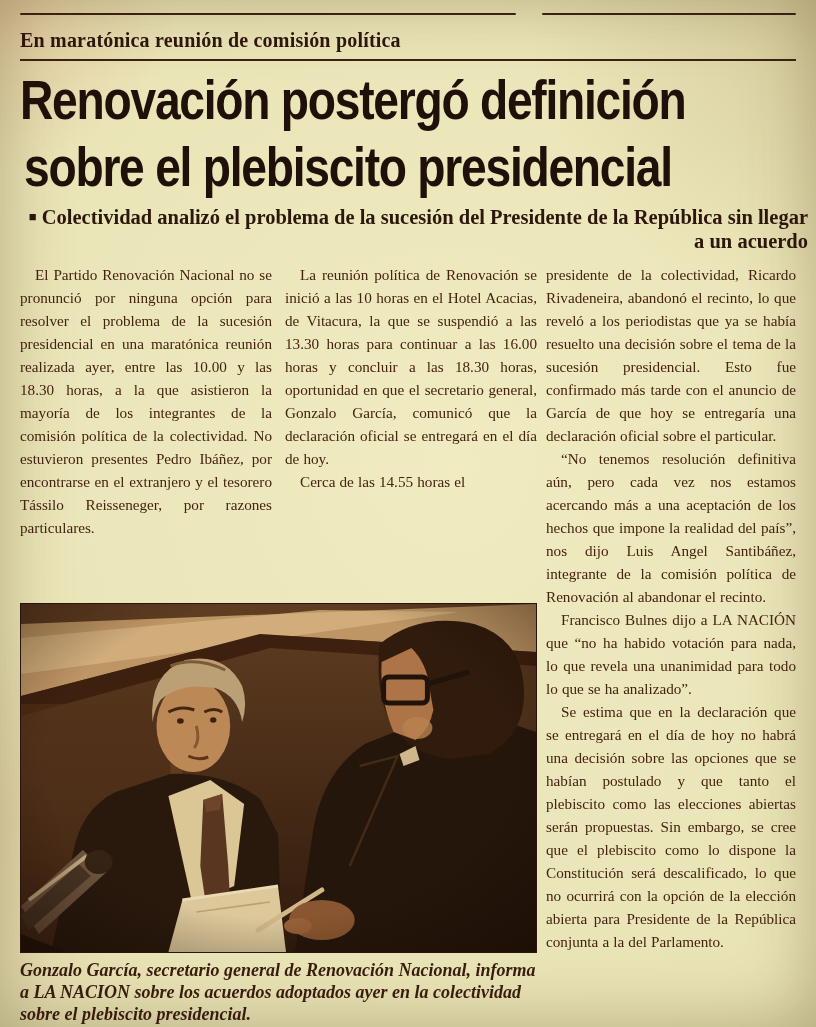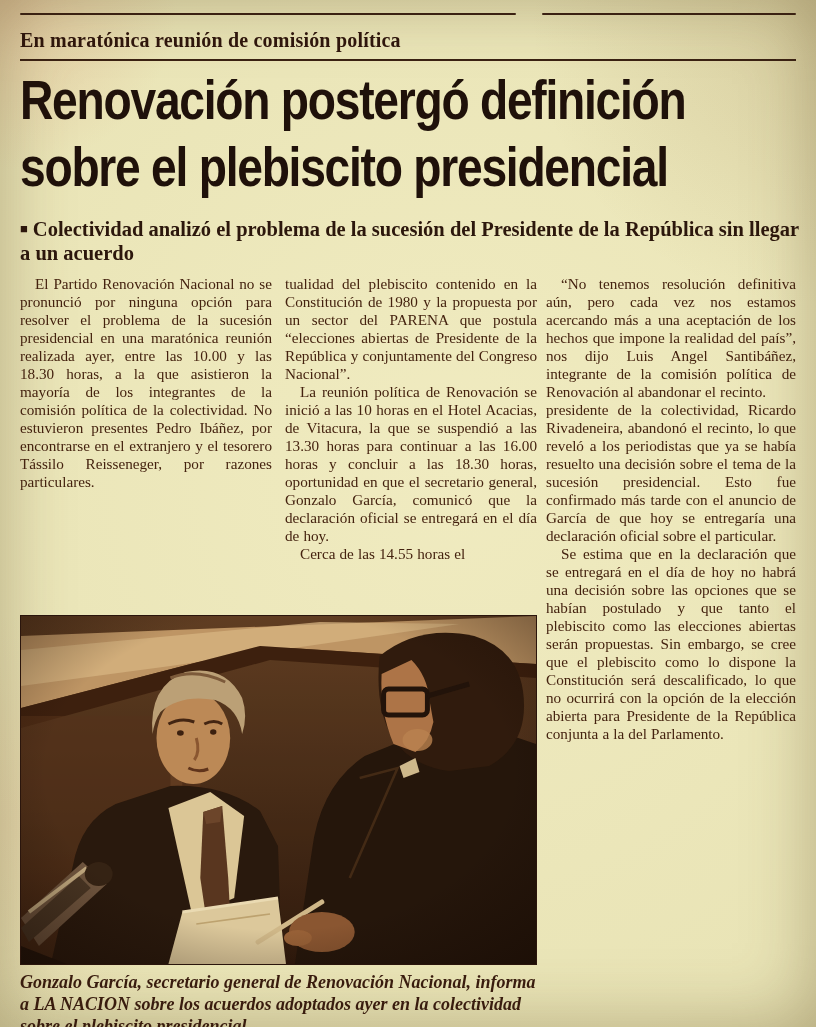--- a/index.html
+++ b/index.html
@@ -13,33 +13,33 @@
       radial-gradient(circle at 0% 80%, rgba(200,130,110,0.12), transparent 18%),
       radial-gradient(ellipse 120% 100% at 55% 45%, #f0ebc0 0%, #e9e4b6 58%, #d5d0a0 100%);
     box-shadow:inset 0 0 70px rgba(92,72,32,0.38);
   }
   .top-rule{display:flex;gap:26px;padding-top:13px;}
   .top-rule span{display:block;height:2px;background:#3a2112;border-radius:1px;}
   .top-rule .seg1{flex:0 0 496px;}
   .top-rule .seg2{flex:1;}
   .kicker{margin-top:13px;font-weight:bold;font-size:20px;line-height:24px;color:#2f160c;letter-spacing:.2px;}
   .kicker-rule{height:2px;background:#3a2112;margin-top:7px;}
-  .headline{margin:6px 0 16px;padding:0;}
+  .headline{margin:6px 0 4px;padding:0;text-align:right;}
   .hl-line{
     display:block;white-space:nowrap;overflow:visible;
     font-family:"Liberation Sans",sans-serif;font-weight:bold;
     font-size:55px;line-height:67px;letter-spacing:-1.5px;color:#1f110a;
     transform:scaleX(0.84);transform-origin:0 50%;
   }
-  .subhead{font-weight:bold;font-size:20.5px;line-height:23.5px;color:#2c170c;margin:2px 0 10px;width:788px;}
+  .subhead{font-weight:bold;font-size:20.5px;line-height:23.5px;color:#2c170c;margin:2px 0 10px;width:788px;text-align:right;}
   .subhead .bullet{font-size:13px;vertical-align:3px;margin-right:5px;}
   .body-grid{display:flex;gap:9px;}
   .left-region{flex:0 0 517px;width:517px;}
   .two-cols{display:flex;gap:13px;height:336px;overflow:hidden;}
-  .col{width:252px;font-size:15.2px;line-height:18px;text-align:justify;color:#44220f;
+  .col{width:252px;font-size:15.2px;line-height:23px;text-align:justify;color:#44220f;
        hyphens:auto;-webkit-hyphens:auto;word-spacing:.02em;}
   .col3{flex:1;height:760px;overflow:hidden;}
   .para{margin:0;text-indent:15px;}
   .para.no-indent{text-indent:0;}
   .photo{margin:4px 0 0;width:517px;height:350px;border:1px solid #2a150c;box-sizing:border-box;background:#241208;}
   .photo svg{display:block;width:100%;height:100%;}
   .caption{width:517px;margin-top:6px;font-style:italic;font-weight:bold;
            font-size:18px;line-height:22px;color:#391c0e;
            padding-bottom:7px;border-bottom:1px solid rgba(95,60,32,0.45);}
 </style>
@@ -65,21 +65,20 @@
     <span class="bullet">■</span><span>Colectividad analizó el problema de la sucesión del Presidente de la República sin llegar a un acuerdo</span>
   </div>
 
   <div class="body-grid">
     <div class="left-region">
       <div class="two-cols">
         <div class="col">
             <p class="para">El Partido Renovación Nacional no se pronunció por ninguna opción para resolver el problema de la sucesión presidencial en una maratónica reunión realizada ayer, entre las 10.00 y las 18.30 horas, a la que asistieron la mayoría de los integrantes de la comisión política de la colectividad. No estuvieron presentes Pedro Ibáñez, por encontrarse en el extranjero y el tesorero Tássilo Reisseneger, por razones particulares.</p>
           </div>
         <div class="col">
-            <p class="para no-indent">tualidad del plebiscito contenido en la Constitución de 1980 y la propuesta por un sector del PARENA que postula “elecciones abiertas de Presidente de la República y conjuntamente del Congreso Nacional”.</p>
             <p class="para">La reunión política de Renovación se inició a las 10 horas en el Hotel Acacias, de Vitacura, la que se suspendió a las 13.30 horas para continuar a las 16.00 horas y concluir a las 18.30 horas, oportunidad en que el secretario general, Gonzalo García, comunicó que la declaración oficial se entregará en el día de hoy.</p>
             <p class="para">Cerca de las 14.55 horas el</p>
           </div>
       </div>
 
       <div class="photo">
         <svg viewBox="0 0 517 348" preserveAspectRatio="none">
           <defs>
             <linearGradient id="wall" x1="0" y1="0" x2="0" y2="1">
               <stop offset="0" stop-color="#5a3a20"></stop>
@@ -140,19 +139,20 @@
           </g>
           <rect width="517" height="348" fill="#8a5a2e" opacity="0.12"></rect>
           <rect width="517" height="348" fill="url(#vig)"></rect>
         </svg>
       </div>
 
       <div class="caption">Gonzalo García, secretario general de Renovación Nacional, informa a LA NACION sobre los acuerdos adoptados ayer en la colectividad sobre el plebiscito presidencial.</div>
     </div>
 
     <div class="col col3">
+        <p class="para no-indent">presidente de la colectividad, Ricardo Rivadeneira, abandonó el recinto, lo que reveló a los periodistas que ya se había resuelto una decisión sobre el tema de la sucesión presidencial. Esto fue confirmado más tarde con el anuncio de García de que hoy se entregaría una declaración oficial sobre el particular.</p>
         <p class="para">“No tenemos resolución definitiva aún, pero cada vez nos estamos acercando más a una aceptación de los hechos que impone la realidad del país”, nos dijo Luis Angel Santibáñez, integrante de la comisión política de Renovación al abandonar el recinto.</p>
-        <p class="para no-indent">presidente de la colectividad, Ricardo Rivadeneira, abandonó el recinto, lo que reveló a los periodistas que ya se había resuelto una decisión sobre el tema de la sucesión presidencial. Esto fue confirmado más tarde con el anuncio de García de que hoy se entregaría una declaración oficial sobre el particular.</p>
+        <p class="para">Francisco Bulnes dijo a LA NACIÓN que “no ha habido votación para nada, lo que revela una unanimidad para todo lo que se ha analizado”.</p>
         <p class="para">Se estima que en la declaración que se entregará en el día de hoy no habrá una decisión sobre las opciones que se habían postulado y que tanto el plebiscito como las elecciones abiertas serán propuestas. Sin embargo, se cree que el plebiscito como lo dispone la Constitución será descalificado, lo que no ocurrirá con la opción de la elección abierta para Presidente de la República conjunta a la del Parlamento.</p>
       </div>
   </div>
 
 </div>
 
 </body></html>

